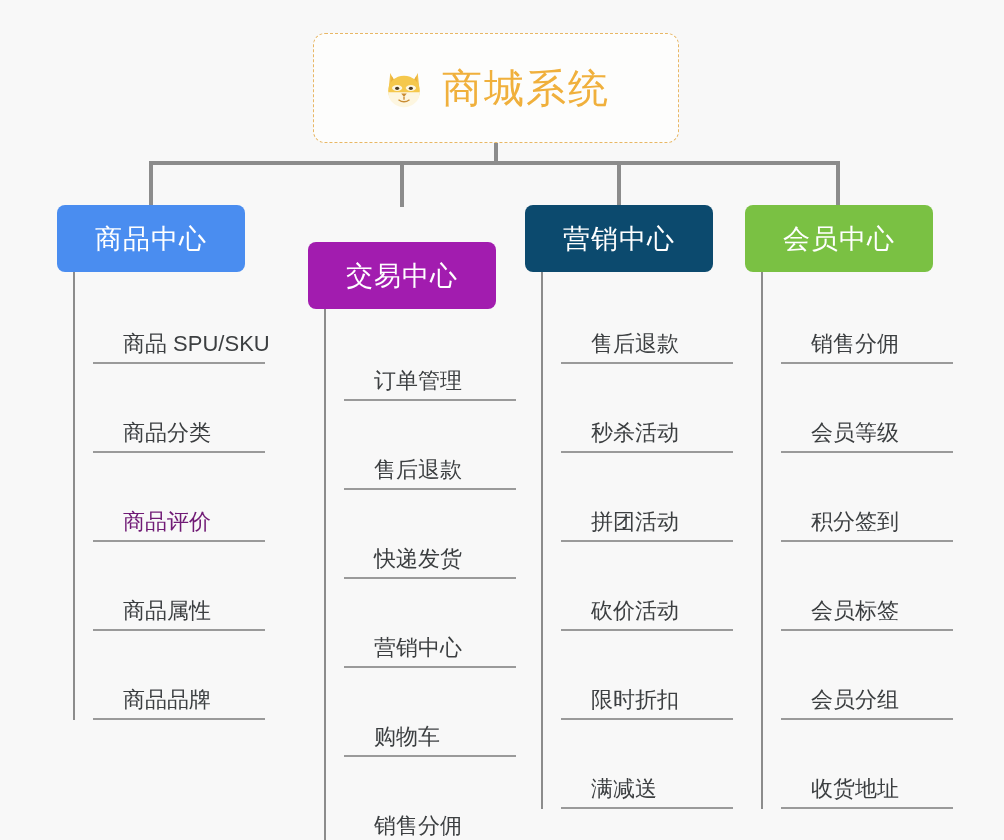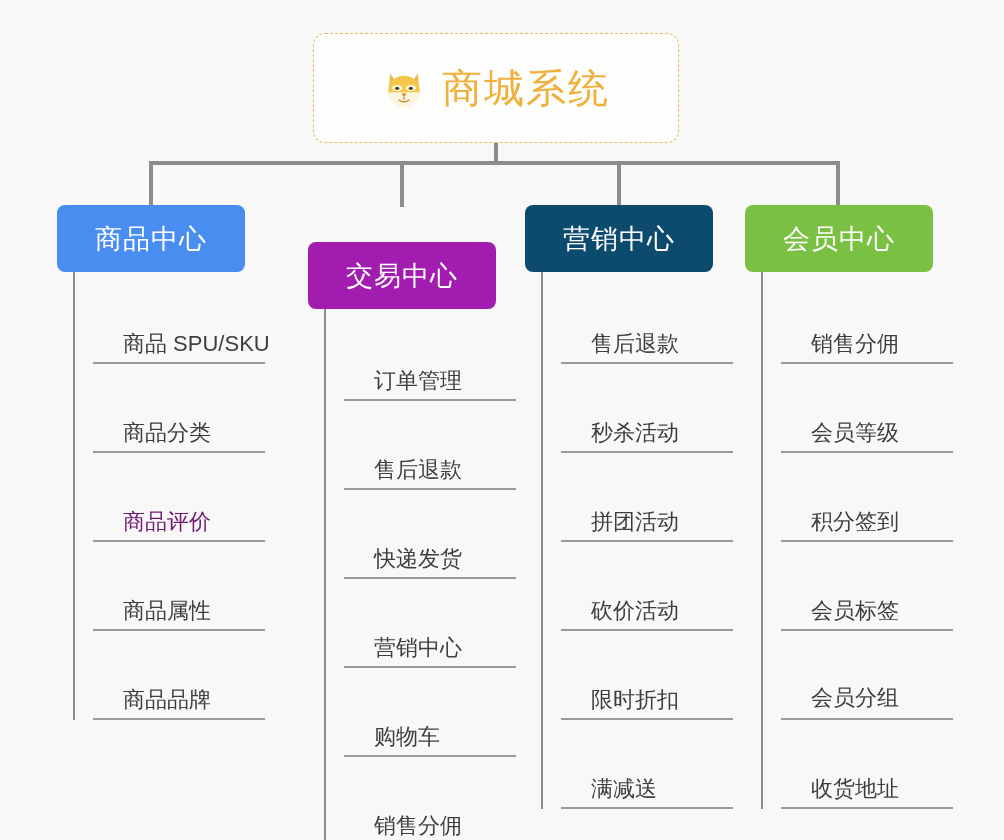--- a/index.html
+++ b/index.html
@@ -235,21 +235,21 @@
       </div>
       <div class="leaf" style="border-bottom-color: rgb(154, 154, 154);">
         <span class="leaf-label" style="color: rgb(60, 63, 65);">会员等级</span>
       </div>
       <div class="leaf" style="border-bottom-color: rgb(154, 154, 154);">
         <span class="leaf-label" style="color: rgb(60, 63, 65);">积分签到</span>
       </div>
       <div class="leaf" style="border-bottom-color: rgb(154, 154, 154);">
         <span class="leaf-label" style="color: rgb(60, 63, 65);">会员标签</span>
       </div>
-      <div class="leaf" style="border-bottom-color: rgb(154, 154, 154); font-family: Liberation Mono, monospace;">
+      <div class="leaf" style="border-bottom-color: rgb(154, 154, 154);">
         <span class="leaf-label" style="color: rgb(60, 63, 65);">会员分组</span>
       </div>
       <div class="leaf" style="border-bottom-color: rgb(154, 154, 154);">
         <span class="leaf-label" style="color: rgb(60, 63, 65);">收货地址</span>
       </div>
     </div>
   </div>
 
 </div>
 

